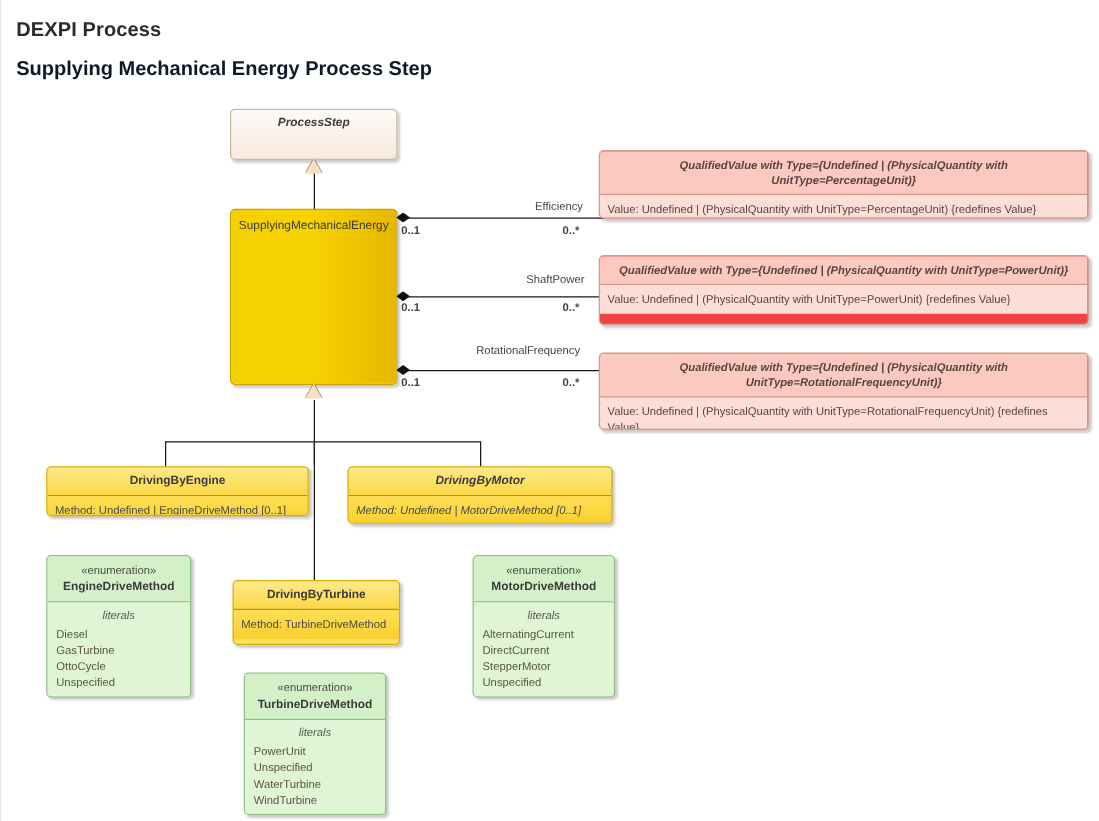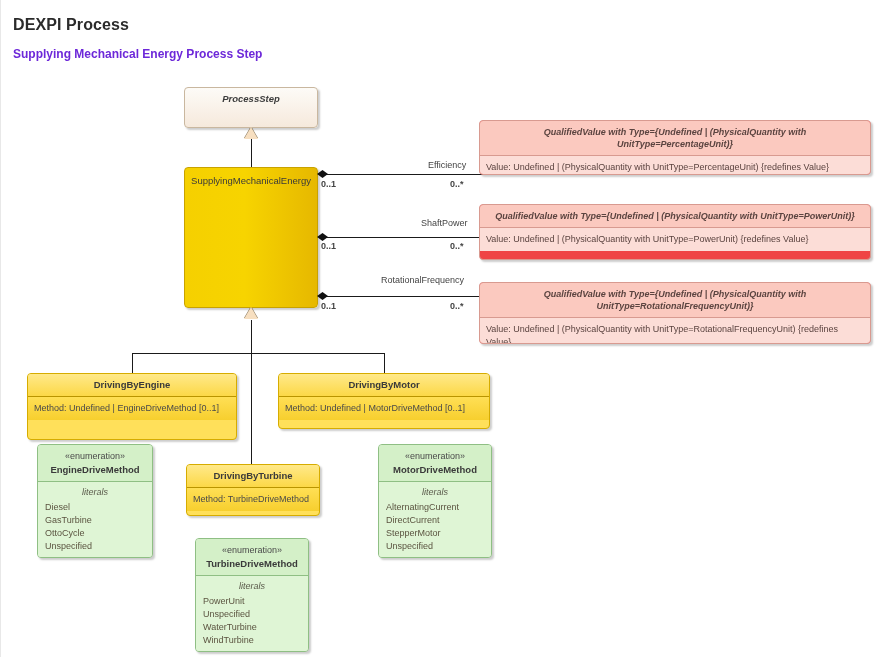--- a/index.html
+++ b/index.html
@@ -31,23 +31,23 @@
     font-size: 16px;
     font-weight: bold;
     color: #2b2b2b;
     letter-spacing: 0.1px;
     white-space: nowrap;
   }
   #doc-subtitle {
     position: absolute;
     left: 12px;
     top: 47px;
-    font-size: 12px;
-    font-weight: bold;
-    color: #6d28d9;
+    font-size: 16px;
+    font-weight: bold;
+    color: #0f172a;
     white-space: nowrap;
   }
 
   
   .uml-box {
     position: absolute;
     box-sizing: border-box;
     border-radius: 4px;
     box-shadow: 2px 2px 2px rgba(0,0,0,0.20);
     overflow: hidden;
@@ -287,26 +287,26 @@
   <div class="mult-label" style="left:449px; top:301px;">0..*</div>
 
   <div class="uml-box box-main" style="left:183px; top:167px; width:134px; height:141px;">
     <div class="uml-head">SupplyingMechanicalEnergy</div>
   </div>
 
   <div class="uml-box box-processstep" style="left:183px; top:87px; width:134px; height:41px;">
     <div class="uml-head">ProcessStep</div>
   </div>
 
-  <div class="uml-box box-yellow" style="left:26px; top:373px; width:210px; height:67px;">
+  <div class="uml-box box-yellow" style="left:36px; top:373px; width:210px; height:40px;">
     <div class="uml-head">DrivingByEngine</div>
     <div class="uml-body">Method: Undefined | EngineDriveMethod [0..1]</div>
   </div>
 
-  <div class="uml-box box-yellow" style="left:277px; top:373px; width:212px; height:56px;">
+  <div class="uml-box box-yellow" style="left:277px; top:373px; width:212px; height:46px;font-style:italic;">
     <div class="uml-head">DrivingByMotor</div>
     <div class="uml-body">Method: Undefined | MotorDriveMethod [0..1]</div>
   </div>
 
   <div class="uml-box box-yellow" style="left:185px; top:464px; width:134px; height:52px;">
     <div class="uml-head">DrivingByTurbine</div>
     <div class="uml-body">Method: TurbineDriveMethod</div>
   </div>
 
   <div class="uml-box box-pink" style="left:478px; top:120px; width:392px; height:55px;">

